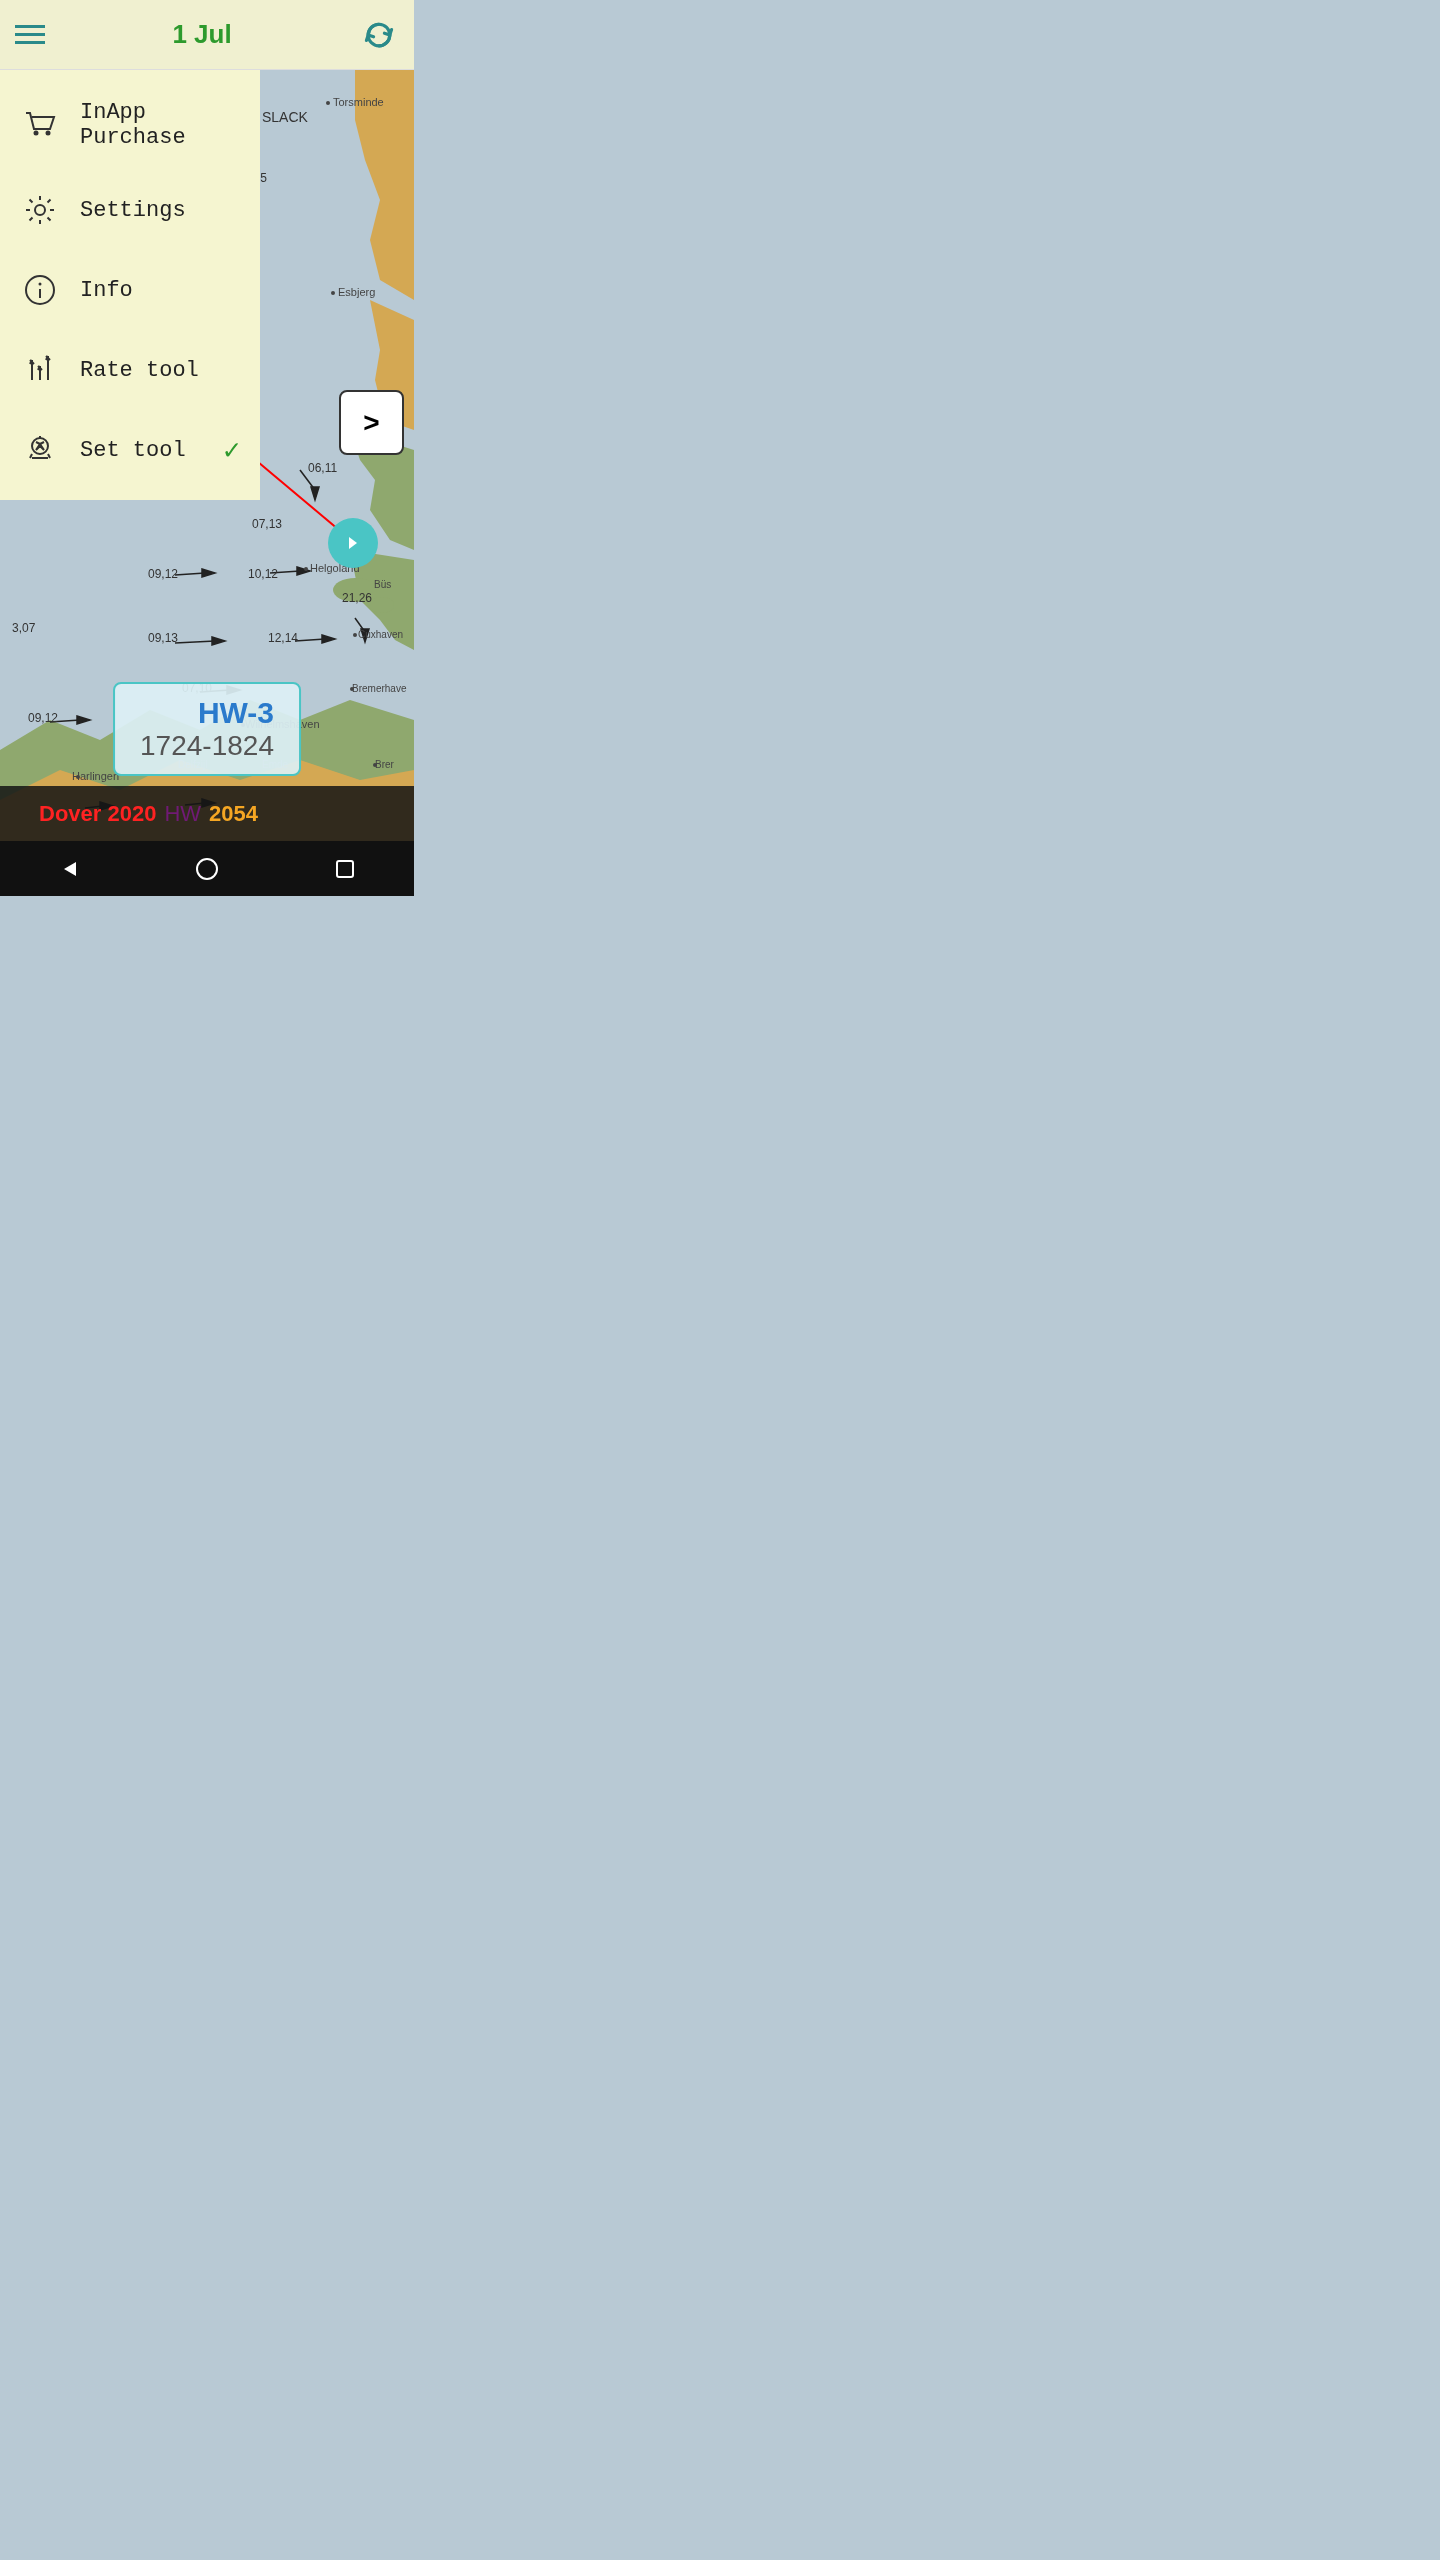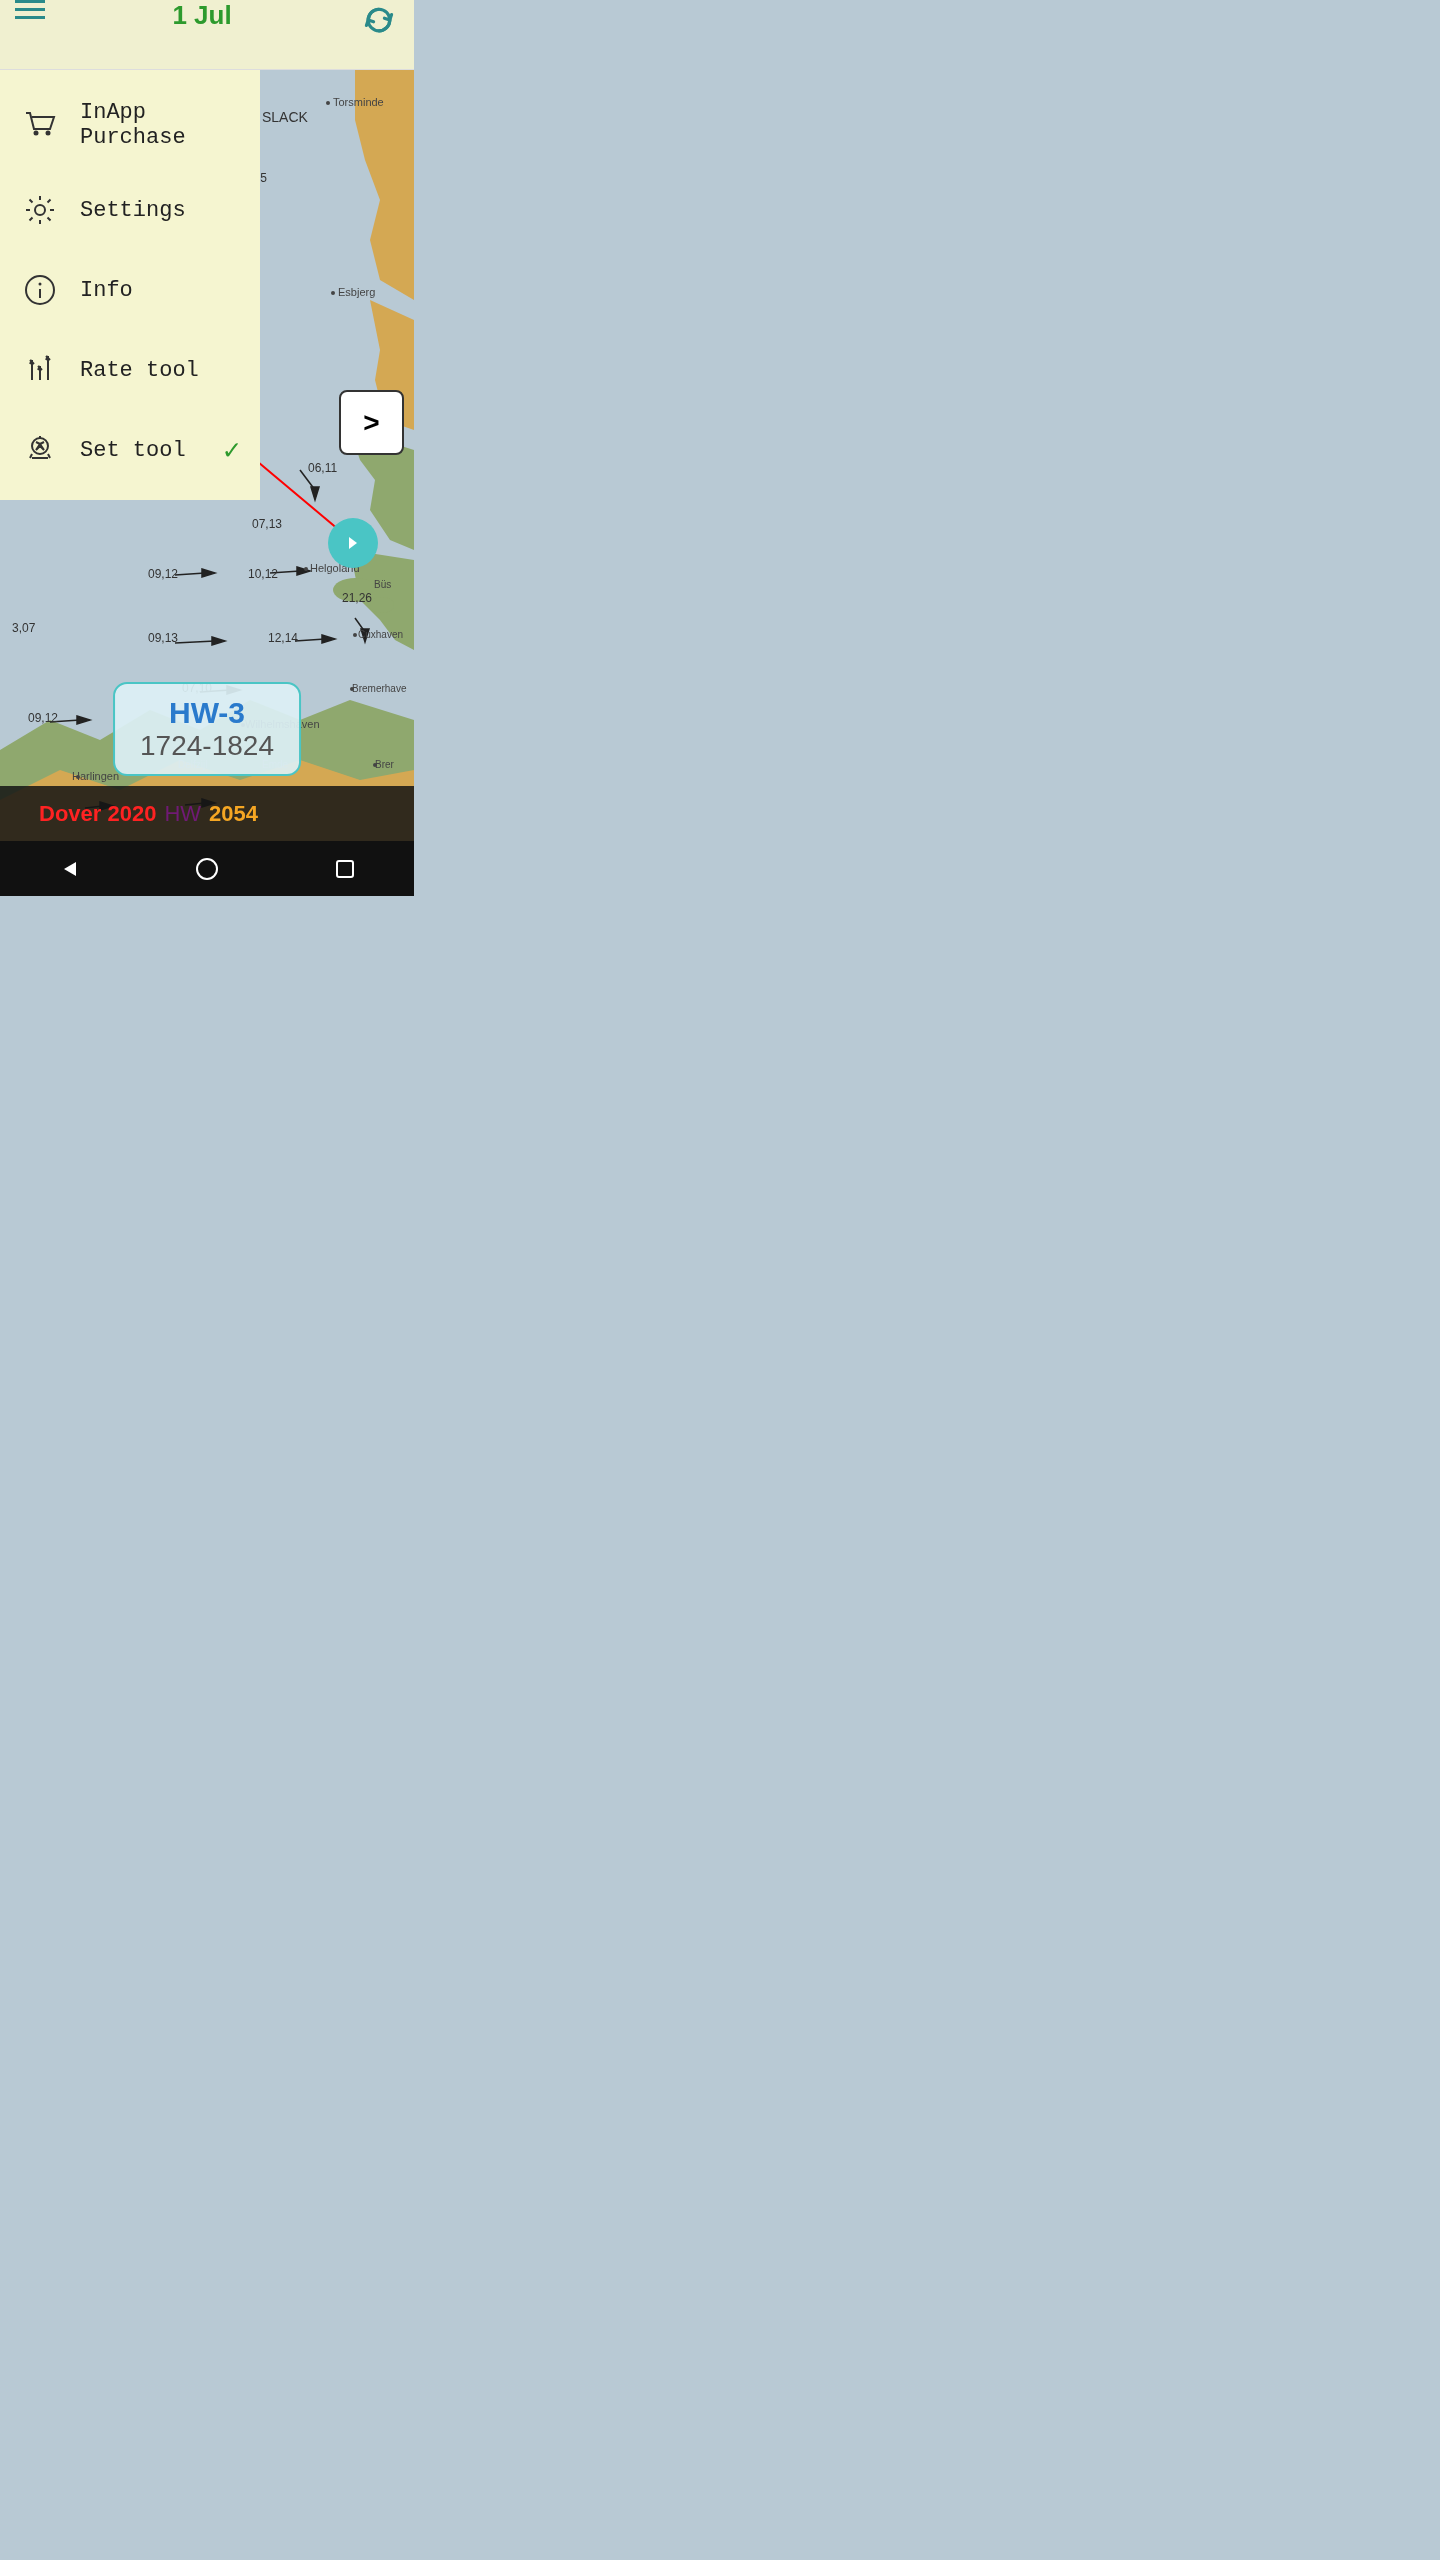--- a/index.html
+++ b/index.html
@@ -27,21 +27,21 @@
 
     
     .header {
       position: absolute;
       top: 0;
       left: 0;
       width: 100%;
       height: 70px;
       background: #f0f0d0;
       display: flex;
-      align-items: flex-start;
+      align-items: center;
       justify-content: space-between;
       padding: 0 15px;
       z-index: 100;
       border-bottom: 1px solid #ddd;
     }
 
     .hamburger-icon {
       display: flex;
       flex-direction: column;
       gap: 5px;
@@ -160,23 +160,23 @@
     }
 
     
     .tidal-box {
       position: absolute;
       bottom: 120px;
       left: 50%;
       transform: translateX(-50%);
       background: rgba(220, 240, 245, 0.92);
       border: 2px solid #4ac5c5;
-      border-radius: 14px;
+      border-radius: 8px;
       padding: 12px 25px;
-      text-align: center;
+      text-align: right;
       z-index: 150;
       min-width: 160px;
     }
 
     .tidal-hw {
       font-size: 30px;
       font-weight: bold;
       color: #2a7acc;
     }
 

